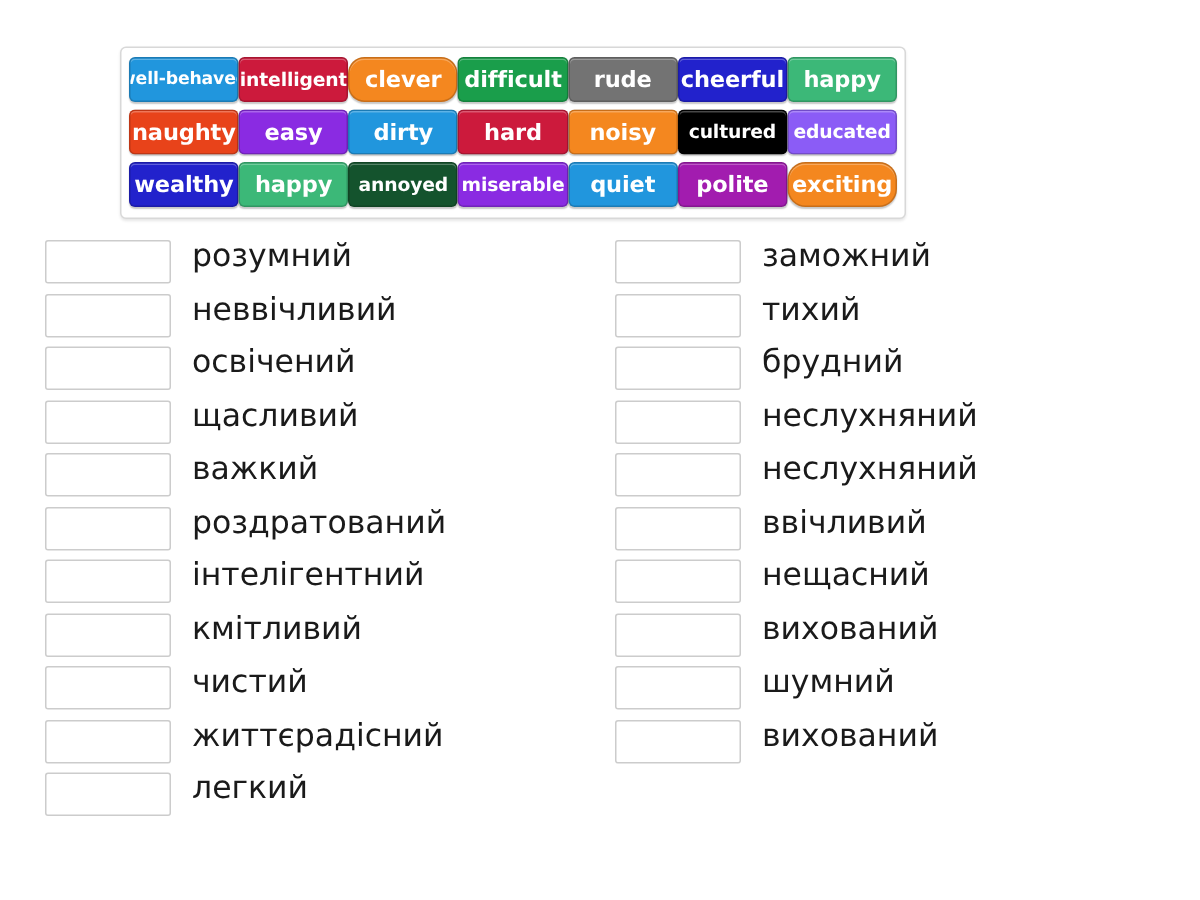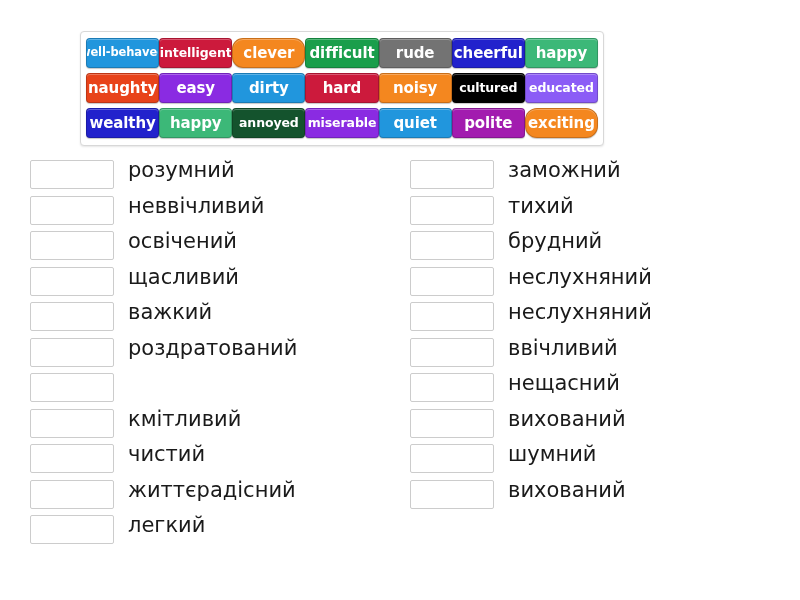--- a/index.html
+++ b/index.html
@@ -152,20 +152,21 @@
       <div class="word-row">
         <div class="drop-box"></div>
         <div class="word-label">важкий</div>
       </div>
       <div class="word-row">
         <div class="drop-box"></div>
         <div class="word-label">роздратований</div>
       </div>
       <div class="word-row">
         <div class="drop-box"></div>
+        <div class="word-label">інтелігентний</div>
       </div>
       <div class="word-row">
         <div class="drop-box"></div>
         <div class="word-label">кмітливий</div>
       </div>
       <div class="word-row">
         <div class="drop-box"></div>
         <div class="word-label">чистий</div>
       </div>
       <div class="word-row">

